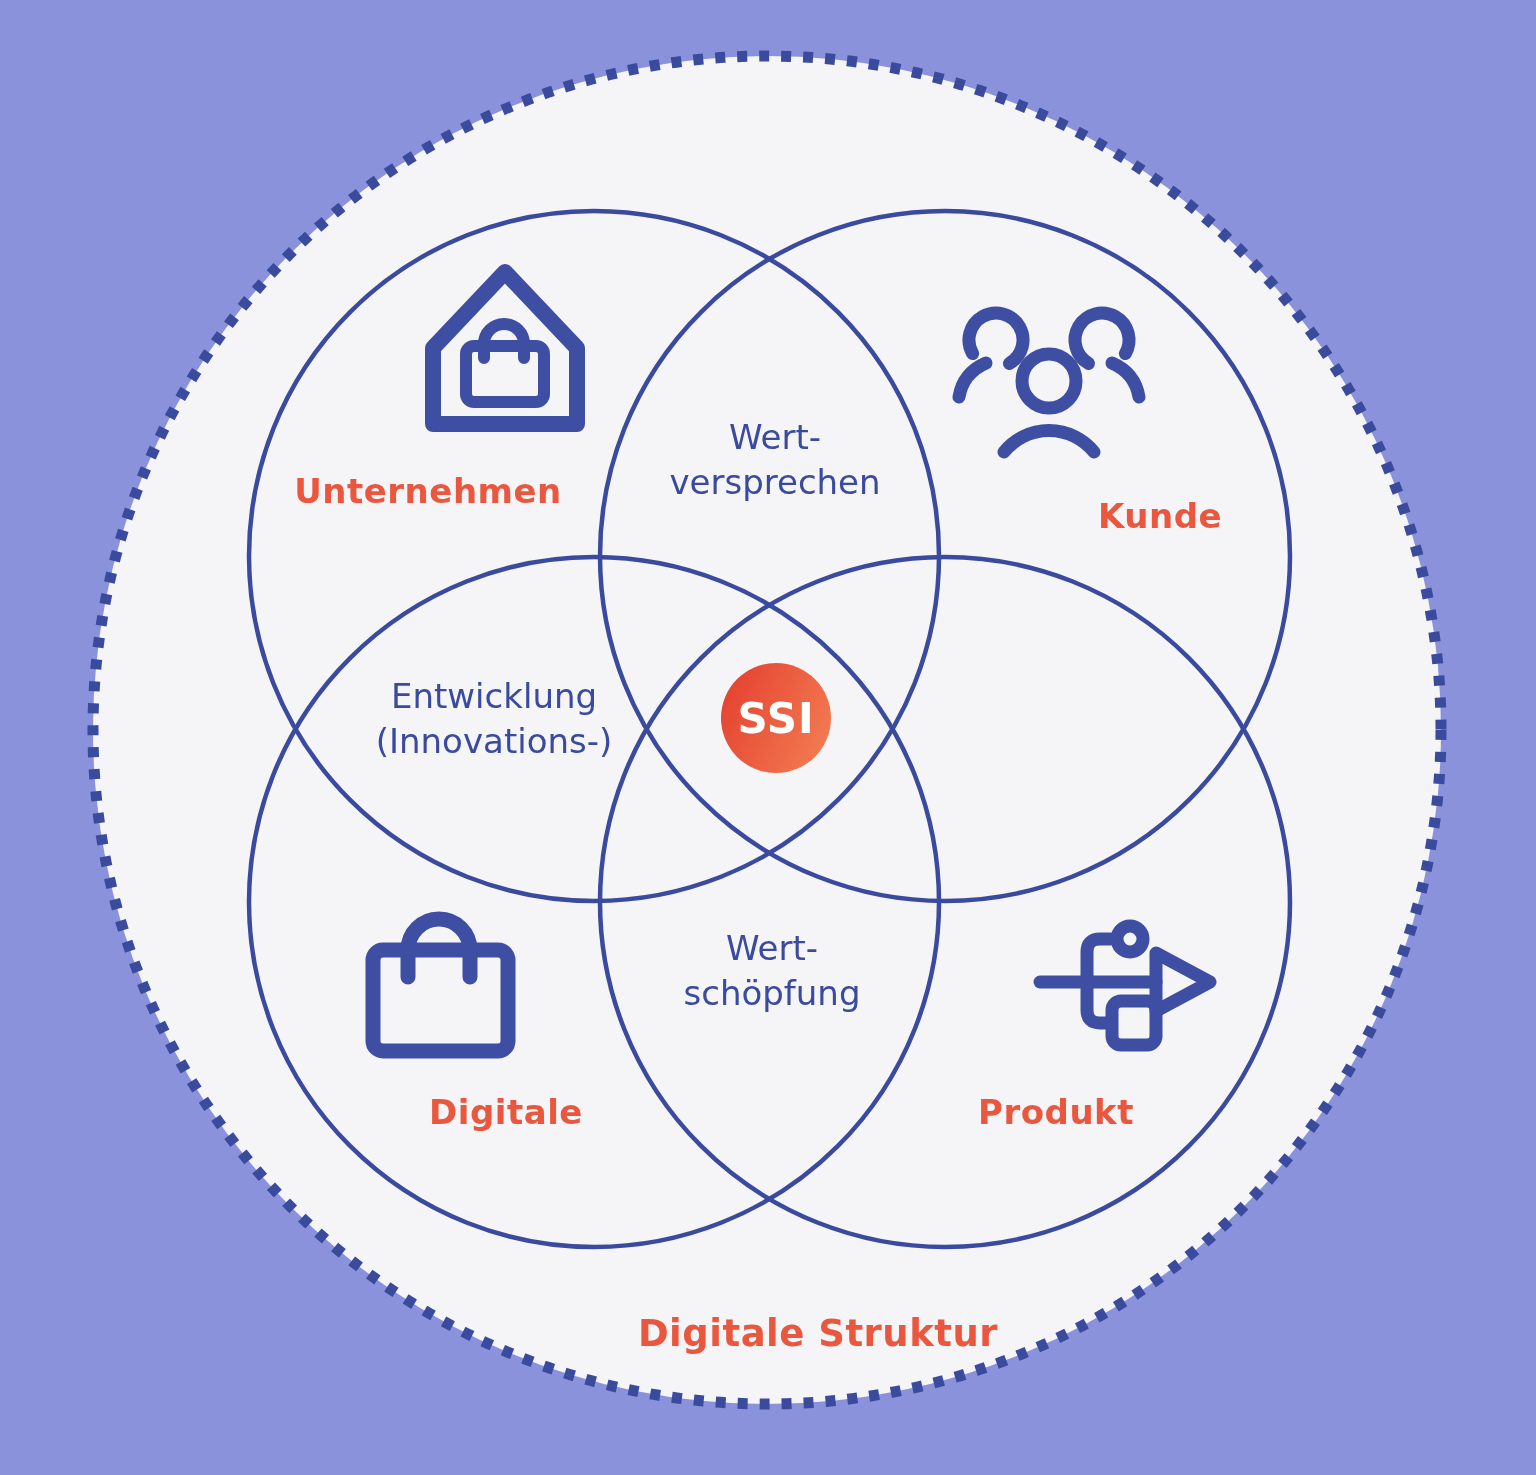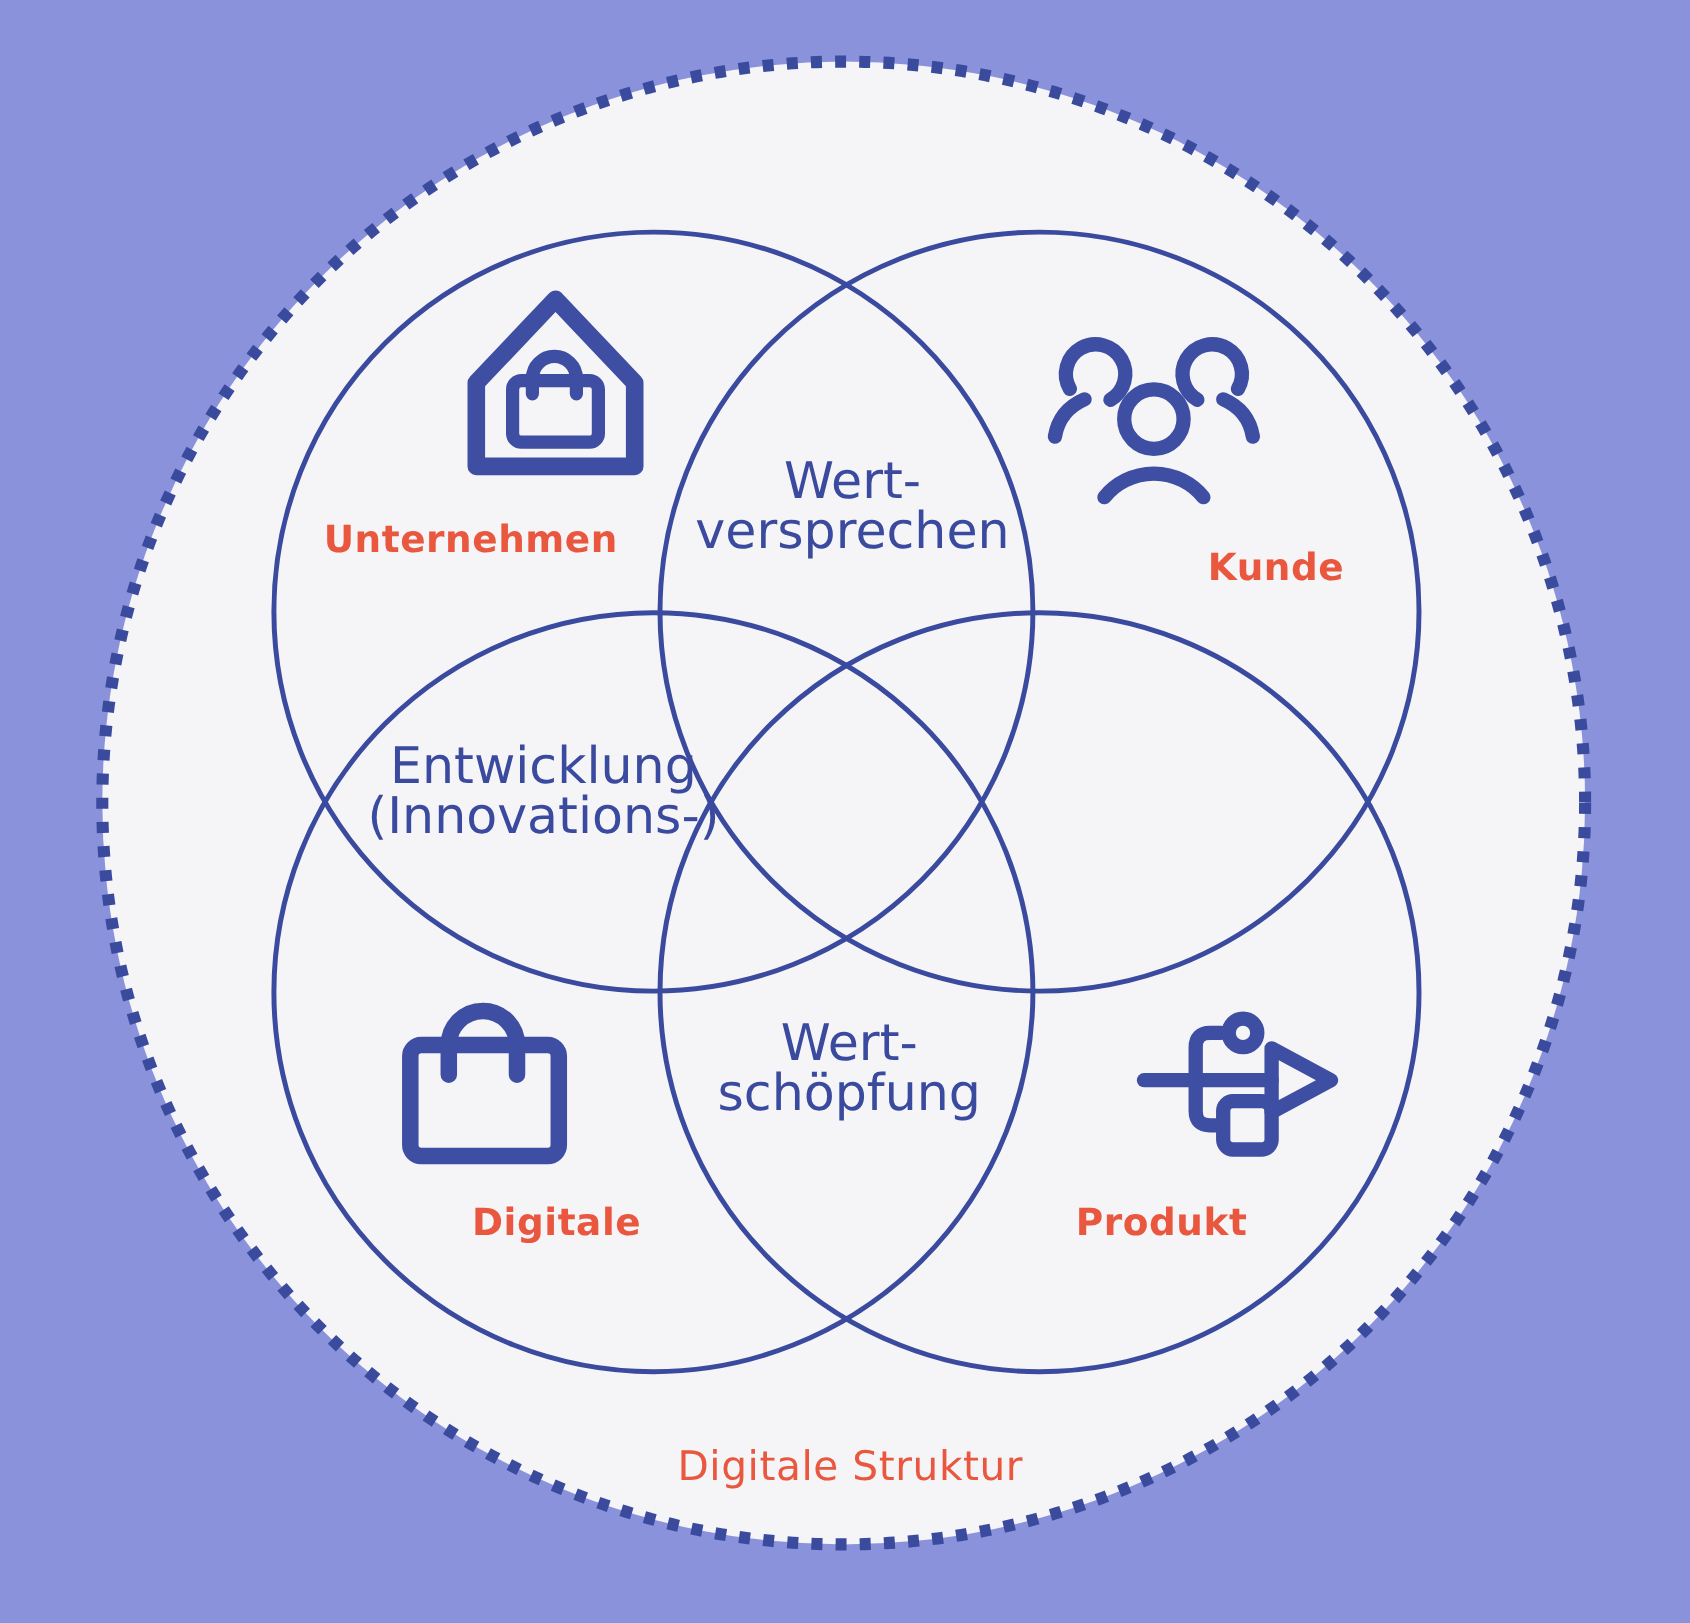--- a/index.html
+++ b/index.html
@@ -6,22 +6,22 @@
   .stage{
     position:relative;width:1536px;height:1475px;background:#8A92DC;
     overflow:hidden;font-family:"DejaVu Sans", sans-serif;
   }
   .stage svg{position:absolute;left:0;top:0;}
   .vlabel{
     position:absolute;transform:translate(-50%,-50%);
     text-align:center;white-space:nowrap;
   }
   .lbl-orange{color:#E9573F;font-weight:bold;font-size:34px;letter-spacing:.5px;}
-  .lbl-outer{color:#E9573F;font-weight:normal;font-size:37px;letter-spacing:.5px;}
-  .lbl-blue{color:#3A4A9E;font-size:46px;line-height:45px;font-weight:normal;}
+  .lbl-outer{color:#E9573F;font-weight:bold;font-size:37px;letter-spacing:.5px;margin-left:45px;}
+  .lbl-blue{color:#3A4A9E;font-size:34px;line-height:45px;font-weight:normal;}
   .ssi-badge{
     position:absolute;transform:translate(-50%,-50%);
     width:110px;height:110px;border-radius:50%;
     background:linear-gradient(115deg,#E64733 15%,#F37E53 95%);
     display:flex;align-items:center;justify-content:center;
   }
   .ssi-badge span{color:#FFFFFF;font-size:42px;font-weight:bold;letter-spacing:1px;}
 </style>
 </head>
 <body>
@@ -79,16 +79,19 @@
   </div>
   <div class="vlabel lbl-blue" style="left:494px;top:719px">
     <div>Entwicklung</div>
     <div>(Innovations-)</div>
   </div>
   <div class="vlabel lbl-blue" style="left:772px;top:971px">
     <div>Wert-</div>
     <div>schöpfung</div>
   </div>
 
+  <div class="ssi-badge" style="left:776px;top:718px">
+    <span>SSI</span>
+  </div>
 
   <div class="vlabel lbl-outer" style="left:773px;top:1333px">Digitale Struktur</div>
 
 </div>
 
 </body></html>

